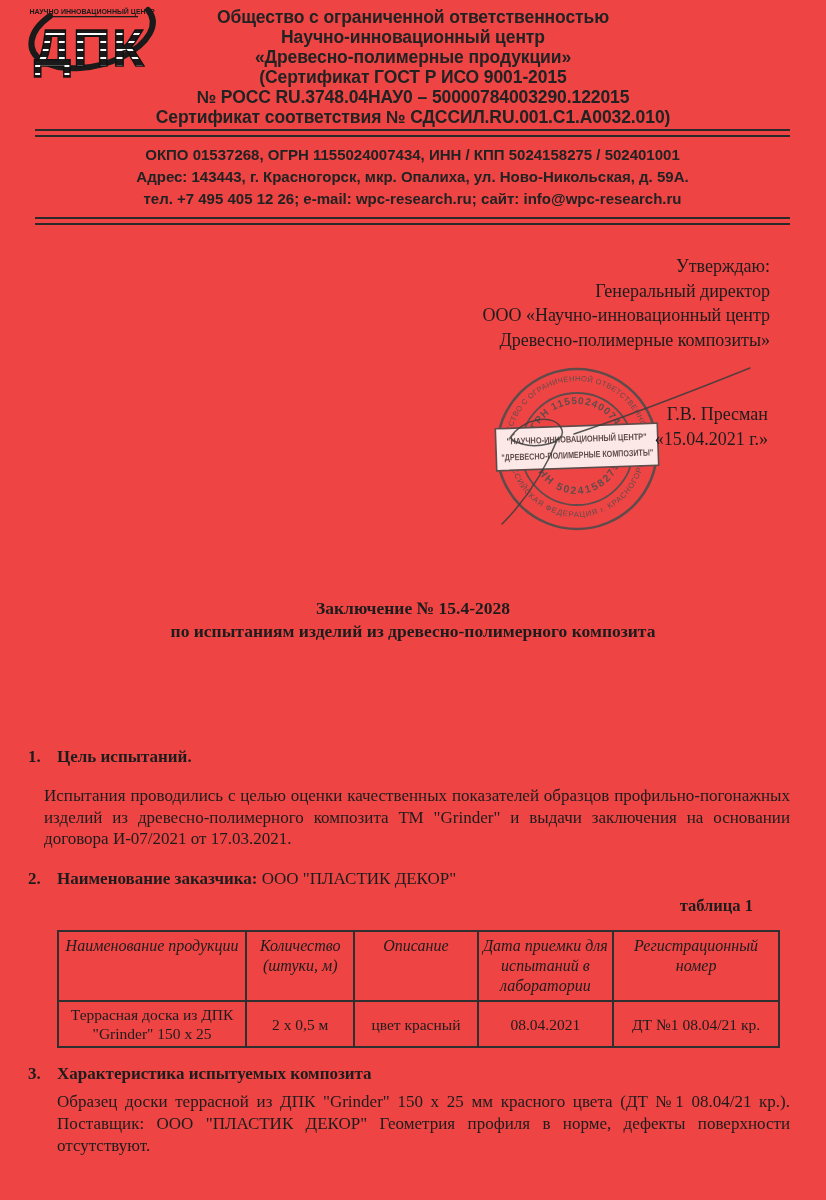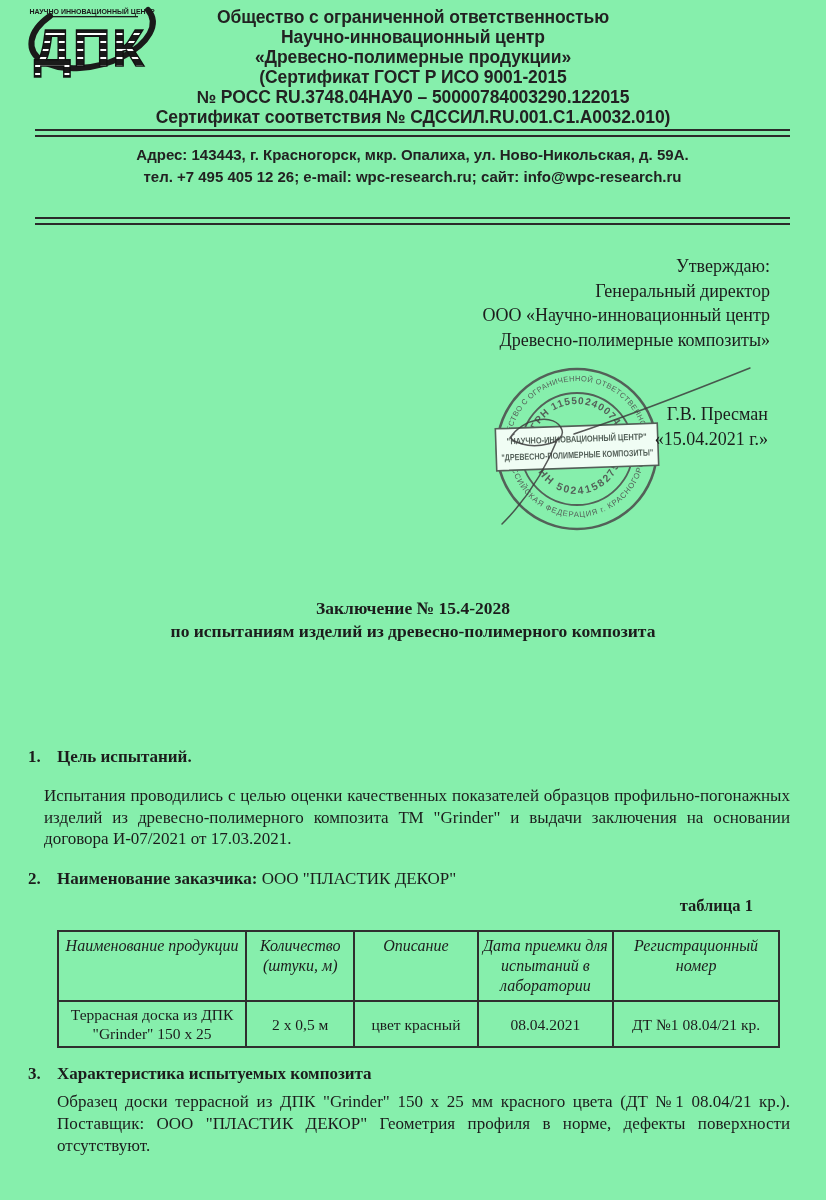--- a/index.html
+++ b/index.html
@@ -1,17 +1,17 @@
 <!DOCTYPE html>
 <html lang="ru"><head>
 <meta charset="utf-8">
 <style>
   * { margin:0; padding:0; box-sizing:border-box; }
   body { background:#ffffff; font-family:"Liberation Serif", serif; color:#1c1c1c; }
-  .page { position:relative; width:826px; height:1200px; background:#86efac; overflow:hidden; }
+  .page { position:relative; width:826px; height:1200px; background:#ef4444; overflow:hidden; }
 
   
   .logo { position:absolute; left:26px; top:4px; width:150px; height:84px; }
 
   
   .company-header { position:absolute; left:83px; top:7px; width:660px; text-align:center;
     font-family:"Liberation Sans", sans-serif; font-weight:bold; font-size:17.5px; line-height:20px;
     letter-spacing:-0.1px; color:#222; }
 
   
@@ -83,20 +83,21 @@
     <div>Научно-инновационный центр</div>
     <div>«Древесно-полимерные продукции»</div>
     <div>(Сертификат ГОСТ Р ИСО 9001-2015</div>
     <div>№ РОСС RU.3748.04НАУ0 – 50000784003290.122015</div>
     <div>Сертификат соответствия № СДССИЛ.RU.001.С1.А0032.010)</div>
   </div>
 
   <div class="rule rule-1"></div>
 
   <div class="contact">
+    <div>ОКПО 01537268, ОГРН 1155024007434, ИНН / КПП 5024158275 / 502401001</div>
     <div>Адрес: 143443, г. Красногорск, мкр. Опалиха, ул. Ново-Никольская, д. 59А.</div>
     <div>тел. +7 495 405 12 26;  e-mail: wpc-research.ru; сайт: info@wpc-research.ru</div>
   </div>
 
   <div class="rule rule-2"></div>
 
   <div class="approval">
     <div>Утверждаю:</div>
     <div>Генеральный директор</div>
     <div>ООО «Научно-инновационный центр</div>

